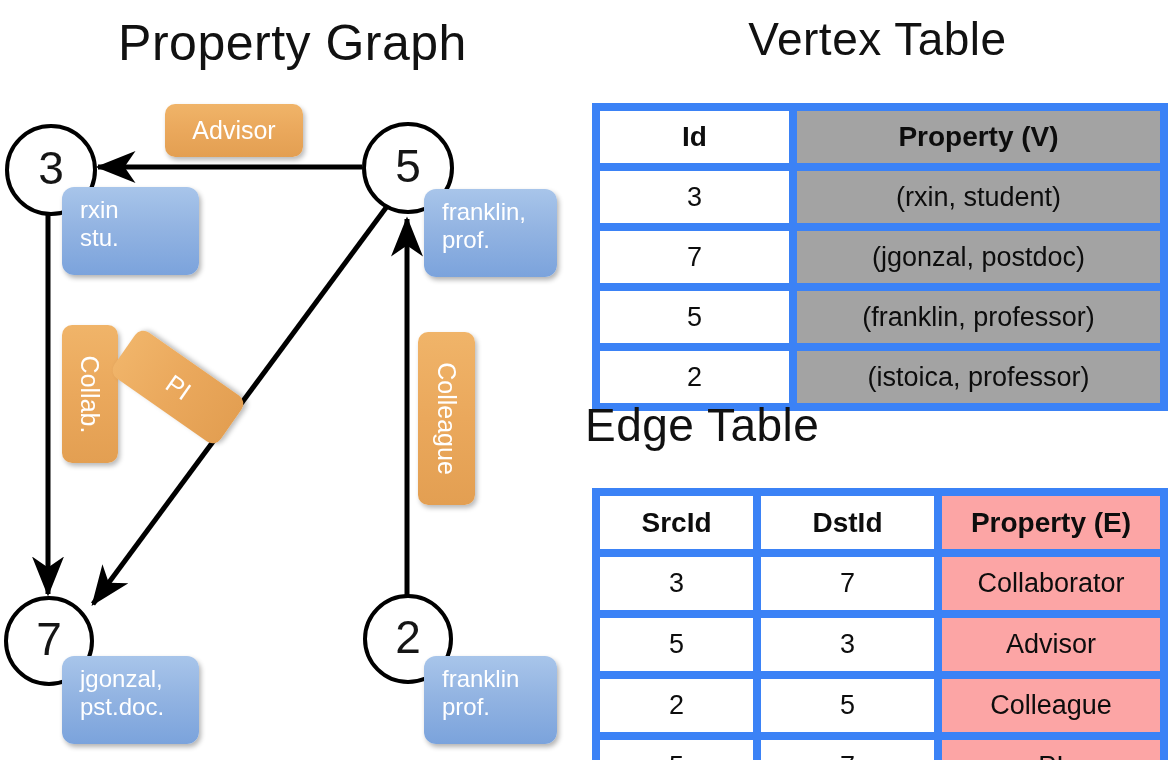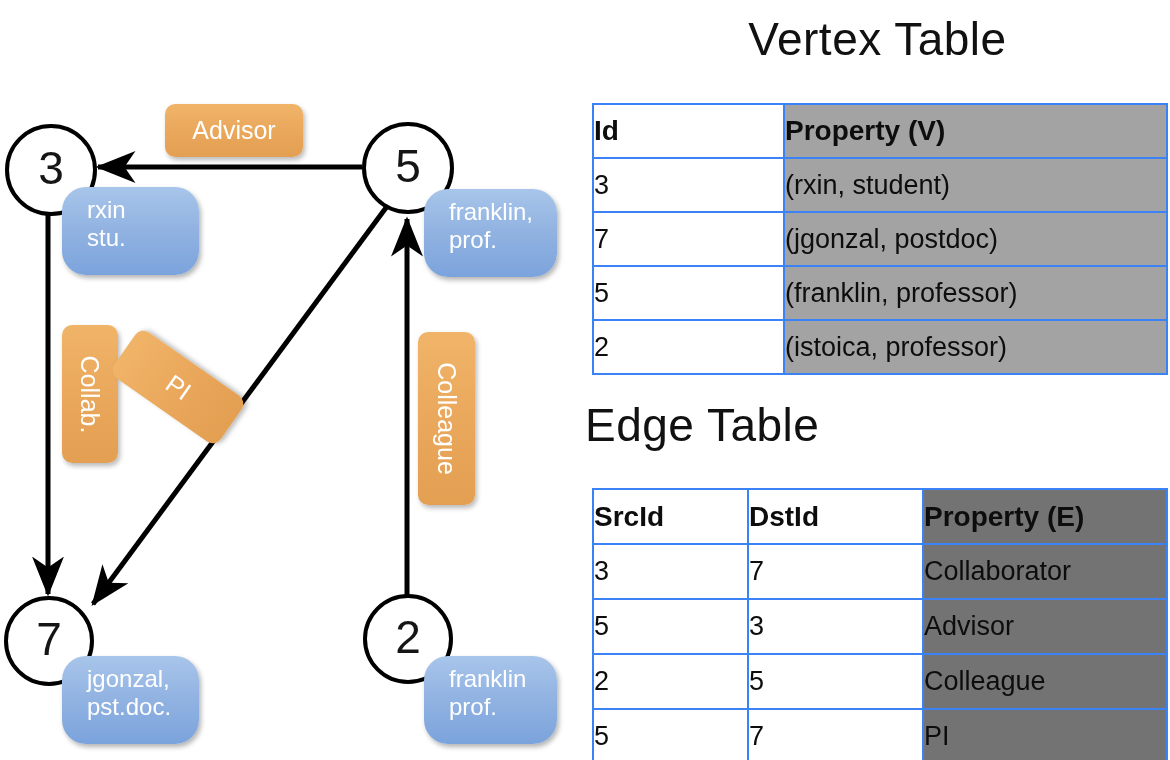--- a/index.html
+++ b/index.html
@@ -68,28 +68,28 @@
     font-size: 46px;
     font-weight: 300;
     color: #151515;
     font-family: "Liberation Sans", sans-serif;
   }
   .node-circle span { transform: translateY(-2px); }
 
   
   .prop-box {
     position: absolute;
-    border-radius: 24px;
+    border-radius: 12px;
     background: linear-gradient(to bottom, #a8c5ea 0%, #93b4e2 45%, #7ba3dc 100%);
     box-shadow: 2px 3px 5px rgba(0,0,0,0.30);
     color: #ffffff;
     font-size: 24px;
     font-weight: 300;
     line-height: 1.18;
-    padding: 9px 25px;
+    padding: 9px 18px;
     box-sizing: border-box;
     font-family: "Liberation Sans", sans-serif;
   }
   .prop-box div { white-space: nowrap; }
 
   
   .edge-label {
     position: absolute;
     border-radius: 10px;
     background: linear-gradient(to bottom, #f0b469 0%, #eaa85c 50%, #e39f52 100%);
@@ -112,48 +112,49 @@
   }
 
   
   table.grid {
     position: absolute;
     border-collapse: collapse;
     table-layout: fixed;
     font-family: "Liberation Sans", sans-serif;
   }
   table.grid td, table.grid th {
-    border: 2px solid #3b82f6;
-    text-align: left;
+    border: 8px solid #3b82f6;
+    text-align: center;
     font-weight: normal;
     font-size: 27px;
     color: #0d0d0d;
     padding: 0;
   }
   table.grid th {
     font-weight: bold;
     font-size: 28px;
   }
 
   #vertex-table { left: 592px; top: 103px; width: 576px; }
   #vertex-table td, #vertex-table th { height: 52px; }
   #vertex-table .col-id { width: 189px; background: #ffffff; }
   #vertex-table .col-prop { background: #a3a3a3; }
 
   #edge-table { left: 592px; top: 488px; width: 576px; }
   #edge-table td, #edge-table th { height: 53px; }
   #edge-table .col-src { width: 153px; background: #ffffff; }
   #edge-table .col-dst { width: 173px; background: #ffffff; }
-  #edge-table .col-prop { background: #737373; }
+  #edge-table .col-prop { background: #fca5a5; }
 </style>
 </head>
 <body>
 
 <div id="graph-panel">
 
+  <div class="title" id="title-property-graph">Property Graph</div>
 
   <svg id="graph-edges" viewBox="0 0 585 760" xmlns="http://www.w3.org/2000/svg">
     <defs>
       <marker id="arrowhead" markerWidth="9" markerHeight="9" refX="7.5" refY="3.2" orient="auto" markerUnits="strokeWidth">
         <path d="M0,0 L8,3.2 L0,6.4 L2.2,3.2 z" fill="#000000"></path>
       </marker>
     </defs>
 
     <line x1="362" y1="167" x2="98" y2="167" stroke="#000000" stroke-width="5" marker-end="url(#arrowhead)"></line>
 

